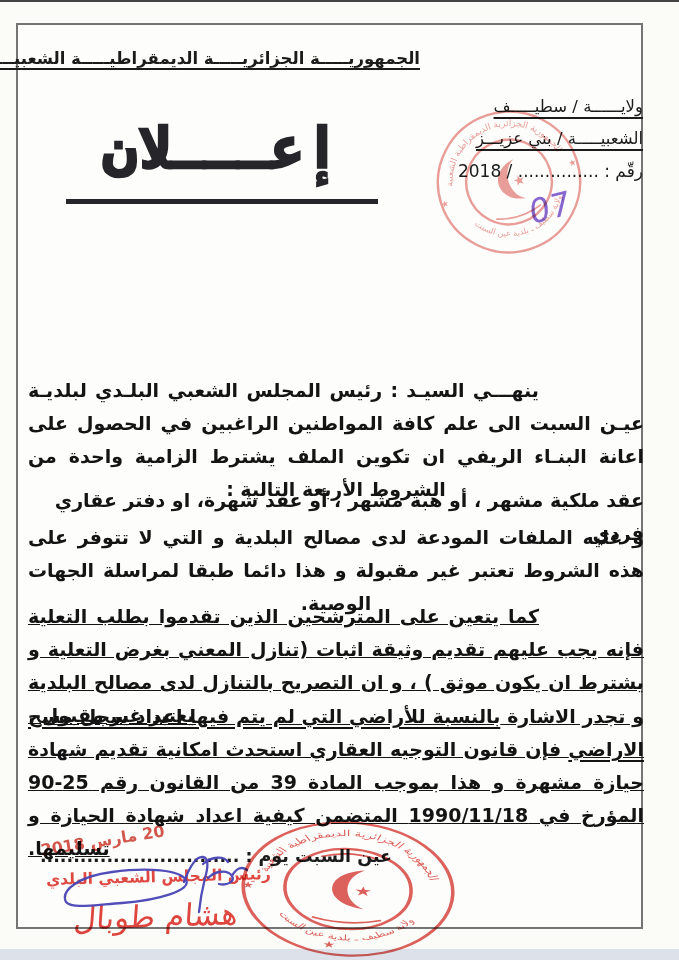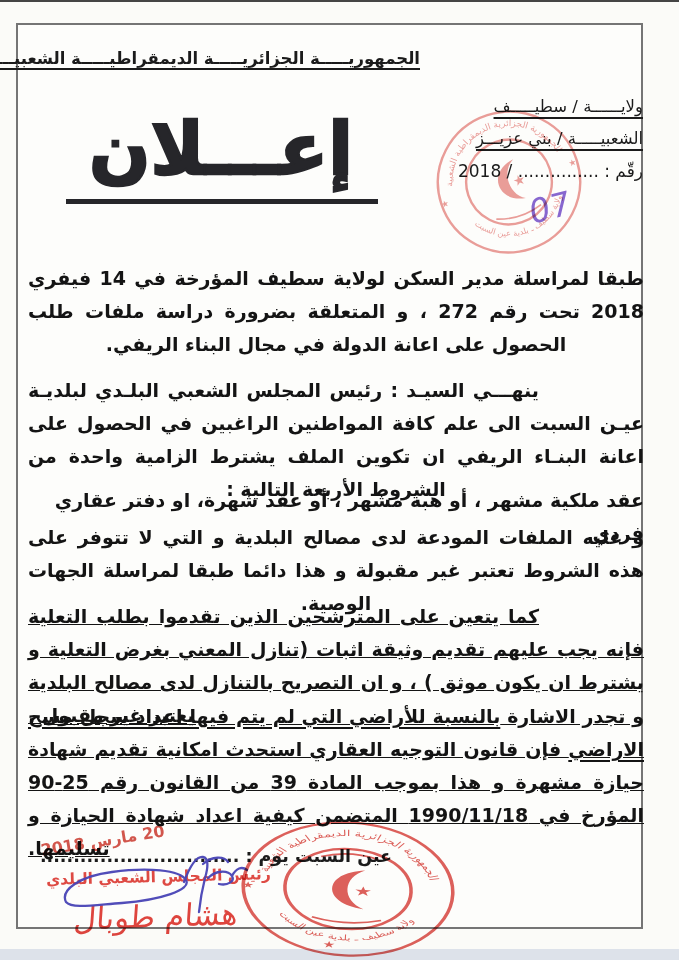--- a/index.html
+++ b/index.html
@@ -19,23 +19,23 @@
   }
   .admin{right:36px;top:97px;direction:rtl;text-align:right;font-weight:normal;font-size:16.5px;}
   .admin .line{margin-bottom:13px;white-space:nowrap;text-decoration:underline;text-underline-offset:5px;text-decoration-thickness:1.5px;}
   .admin .num{white-space:nowrap;font-size:17px;margin-top:3px;}
   .hand-num{
     left:529px;top:188px;font-size:33px;color:#7b57cb;font-weight:normal;
     transform:rotate(-14deg) skewX(-8deg);opacity:.9;
   }
 
   .big-title{
-    left:62px;top:112px;width:318px;text-align:center;direction:rtl;
-    font-size:72px;line-height:1.05;font-weight:bold;color:#26262a;
-    -webkit-text-stroke:2.5px #26262a;white-space:nowrap;
+    left:62px;top:124px;width:318px;text-align:center;direction:rtl;
+    font-size:56px;line-height:1.05;font-weight:bold;color:#26262a;
+    -webkit-text-stroke:2.5px #26262a;white-space:nowrap;font-family:Liberation Mono, monospace;
   }
   .title-underline{left:66px;top:199px;width:312px;height:5px;background:#26262a;}
 
   .par{
     left:28px;width:616px;direction:rtl;text-align:justify;
     font-weight:bold;font-size:19px;line-height:33px;color:#141414;
   }
   .last-center{text-align-last:center;}
   .last-left{text-align-last:left;text-decoration:underline;}
   .center{text-align:right;}
@@ -74,21 +74,20 @@
 
   <div class="abs admin">
     <div class="line">ولايــــــة / سطيـــــف</div>
     <div class="line">الشعبيـــــة / بني عزيـــز</div>
     <div class="num">رقّم : ............... / 2018</div>
   </div>
 
   <div class="abs big-title">إعـــلان</div>
   <div class="abs title-underline"></div>
 
-  <div class="abs par last-center" style="top:262px">طبقا لمراسلة مدير السكن لولاية سطيف المؤرخة في 14 فيفري 2018 تحت رقم 272 ، و المتعلقة بضرورة دراسة ملفات طلب الحصول على اعانة الدولة في مجال البناء الريفي.</div>
   <div class="abs par last-center indent" style="top:374px">ينهـــي السيـد : رئيس المجلس الشعبي البلـدي لبلديـة عيـن السبت الى علم كافة المواطنين الراغبين في الحصول على اعانة البنـاء الريفي ان تكوين الملف يشترط الزامية واحدة من الشروط الأربعة التالية :</div>
   <div class="abs par center" style="top:484px">عقد ملكية مشهر ، أو هبة مشهر ، أو عقد شهرة، او دفتر عقاري فردي</div>
   <div class="abs par last-center" style="top:521px">و عليه الملفات المودعة لدى مصالح البلدية و التي لا تتوفر على هذه الشروط تعتبر غير مقبولة و هذا دائما طبقا لمراسلة الجهات الوصية.</div>
   <div class="abs par last-left indent" style="top:600px">كما يتعين على المترشحين الذين تقدموا بطلب التعلية فإنه يجب عليهم تقديم وثيقة اثبات (تنازل المعني بغرض التعلية و يشترط ان يكون موثق ) ، و ان التصريح بالتنازل لدى مصالح البلدية يعتبر غير مقبول .</div>
   <div class="abs par last-left" style="top:700px">
     <span>و تجدر الاشارة </span><span class="u">بالنسبة للأراضي التي لم يتم فيها اعداد سجل مسح الاراضي</span><span> فإن قانون التوجيه العقاري استحدث امكانية تقديم شهادة حيازة مشهرة و هذا بموجب المادة 39 من القانون رقم 25-90 المؤرخ في 1990/11/18 المتضمن كيفية اعداد شهادة الحيازة و تسليمها.</span>
   </div>
 
   <div class="abs place-date">عين السبت يوم : ..............................</div>
   <div class="abs date-stamp">20 مارس 2018</div>

